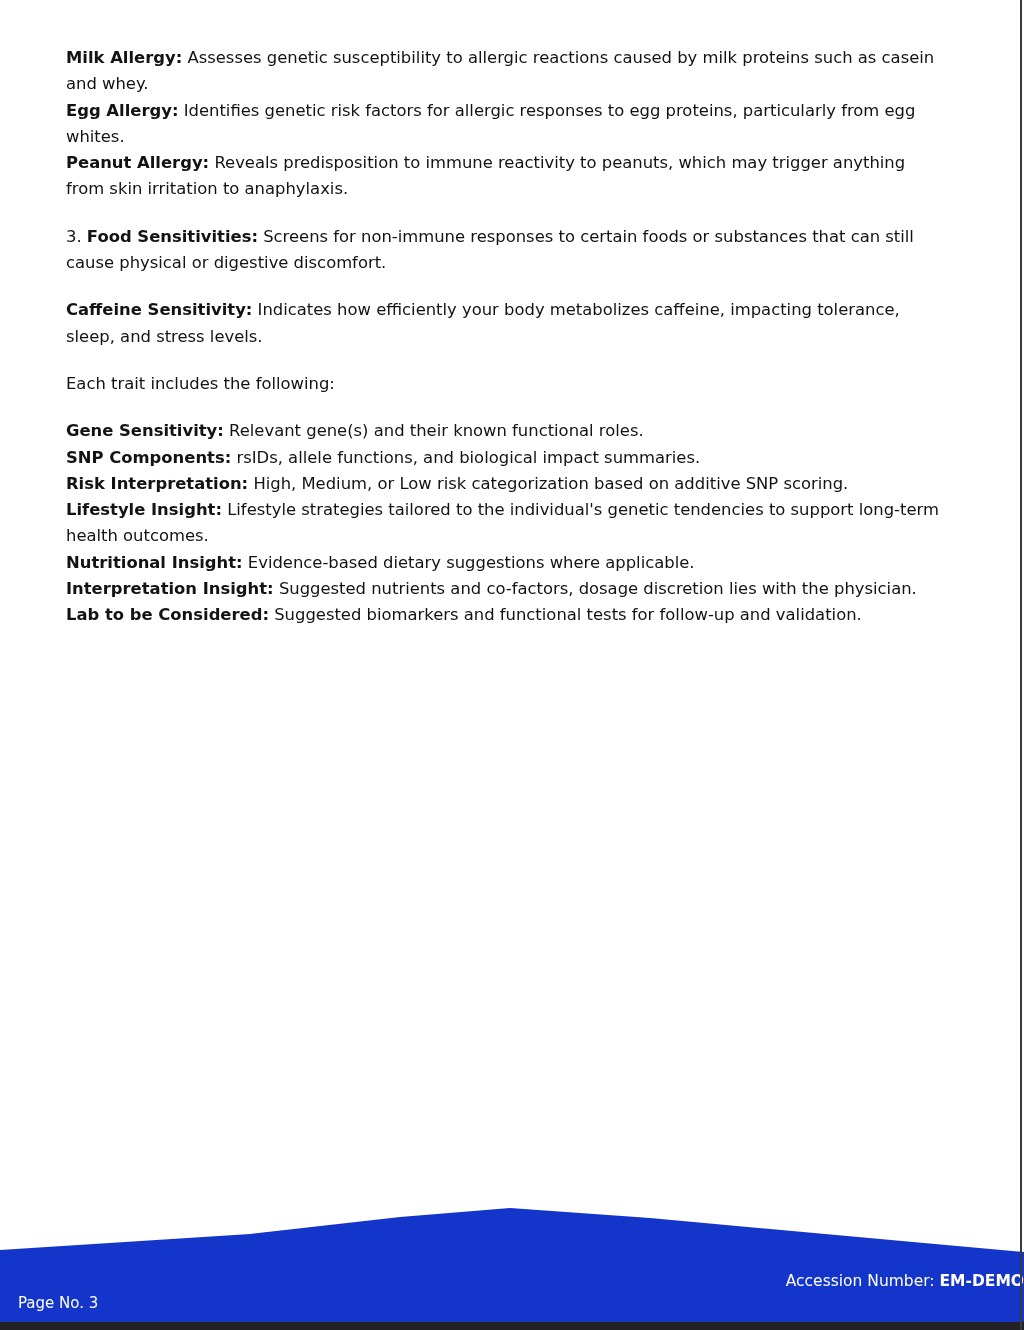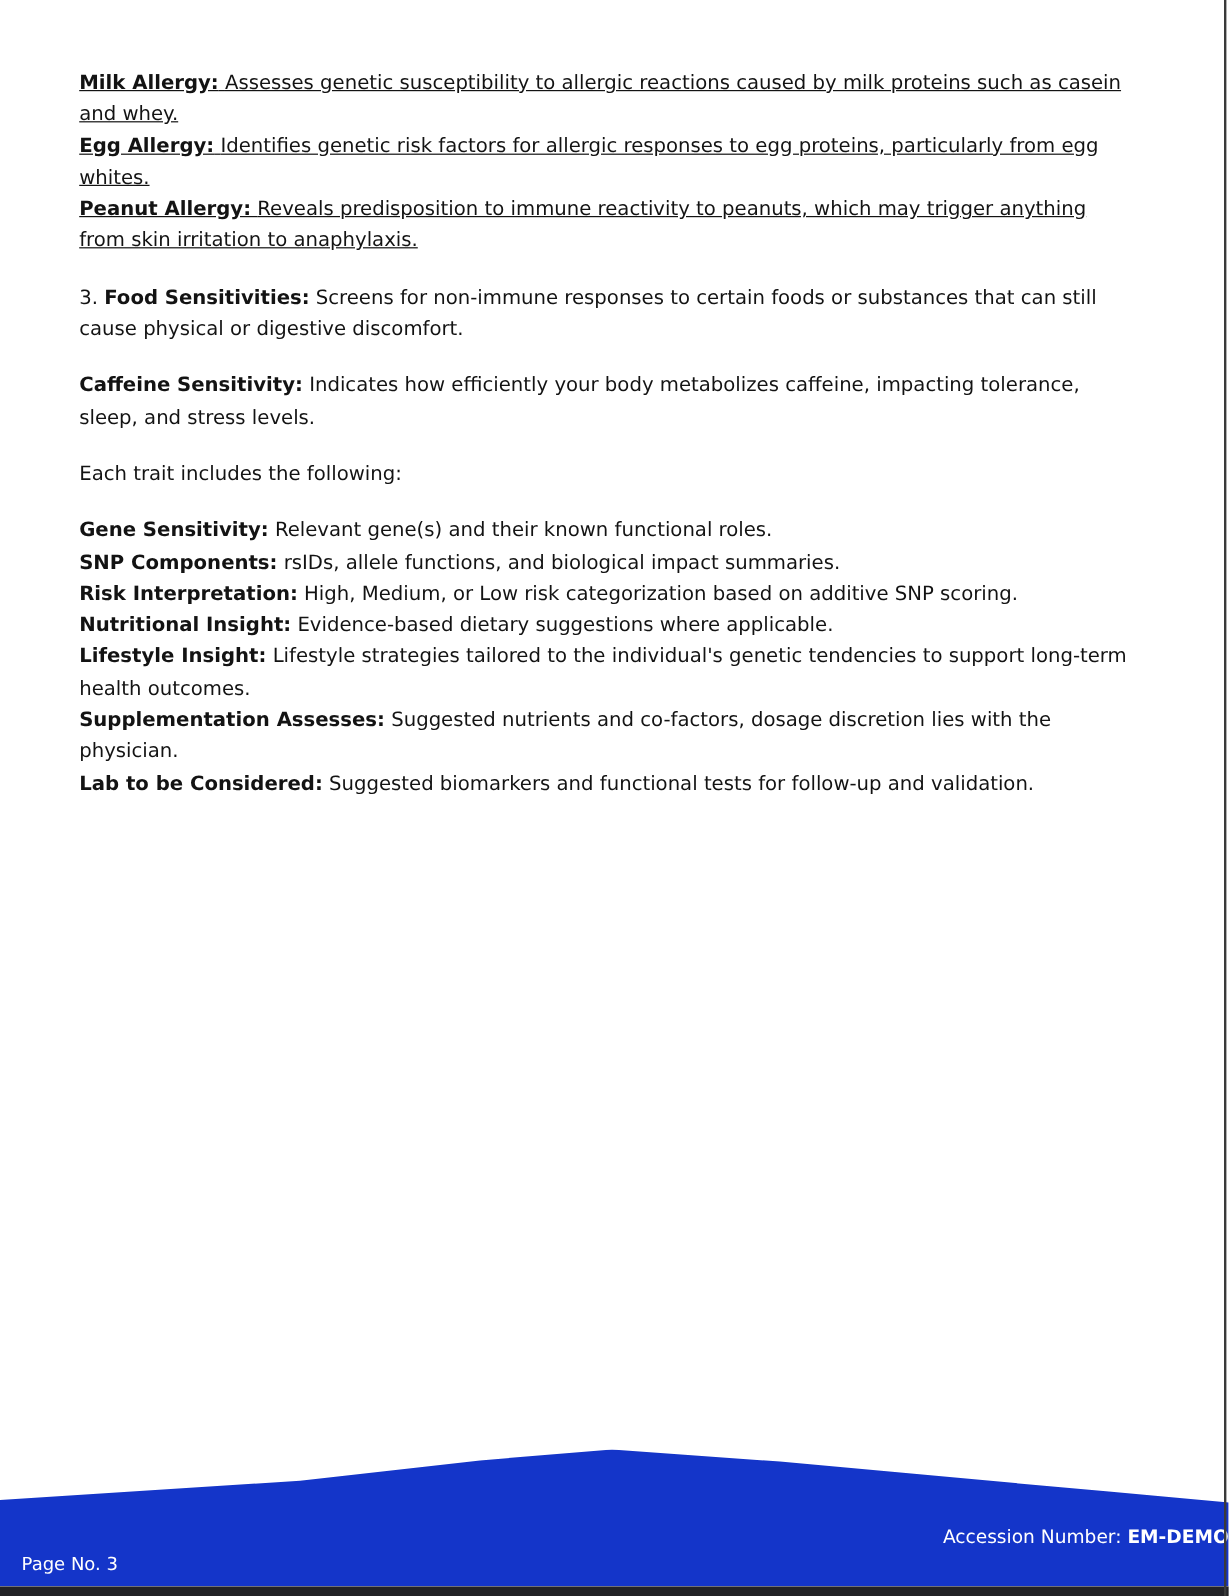--- a/index.html
+++ b/index.html
@@ -19,21 +19,21 @@
     position:relative;
     overflow:hidden;
   }
   .content{
     position:absolute;
     left:66px;top:45px;width:876px;
     font-size:16.4px;
     line-height:26.3px;
   }
   .para{margin:21px 0 0 0;}
-  .para.first{margin-top:11px;text-decoration:underline;}
+  .para.first{margin-top:0;}
   strong{font-weight:bold;}
   .heading{font-weight:bold;}
   
   .footer{
     position:absolute;left:0;top:1206px;width:1024px;height:116px;
     background:var(--accent-blue);
     clip-path:polygon(0 44px,250px 28px,400px 11px,510px 2px,650px 12px,924px 37px,1024px 46px,1024px 116px,0 116px);
   }
   .footer-center{
     position:absolute;left:0;right:0;top:64px;
@@ -93,29 +93,29 @@
     </div>
     <div>
       <strong>SNP Components:</strong>
       <span>rsIDs, allele functions, and biological impact summaries.</span>
     </div>
     <div>
       <strong>Risk Interpretation:</strong>
       <span>High, Medium, or Low risk categorization based on additive SNP scoring.</span>
     </div>
     <div>
+      <strong>Lifestyle Insight:</strong>
+      <span>Lifestyle strategies tailored to the individual's genetic tendencies to support long-term health outcomes.</span>
+    </div>
+    <div>
       <strong>Nutritional Insight:</strong>
       <span>Evidence-based dietary suggestions where applicable.</span>
     </div>
     <div>
-      <strong>Lifestyle Insight:</strong>
-      <span>Lifestyle strategies tailored to the individual's genetic tendencies to support long-term health outcomes.</span>
-    </div>
-    <div>
-      <strong>Supplementation Assesses:</strong>
+      <strong>Interpretation Insight:</strong>
       <span>Suggested nutrients and co-factors, dosage discretion lies with the physician.</span>
     </div>
     <div>
       <strong>Lab to be Considered:</strong>
       <span>Suggested biomarkers and functional tests for follow-up and validation.</span>
     </div>
   </div>
 
 </div>
 

